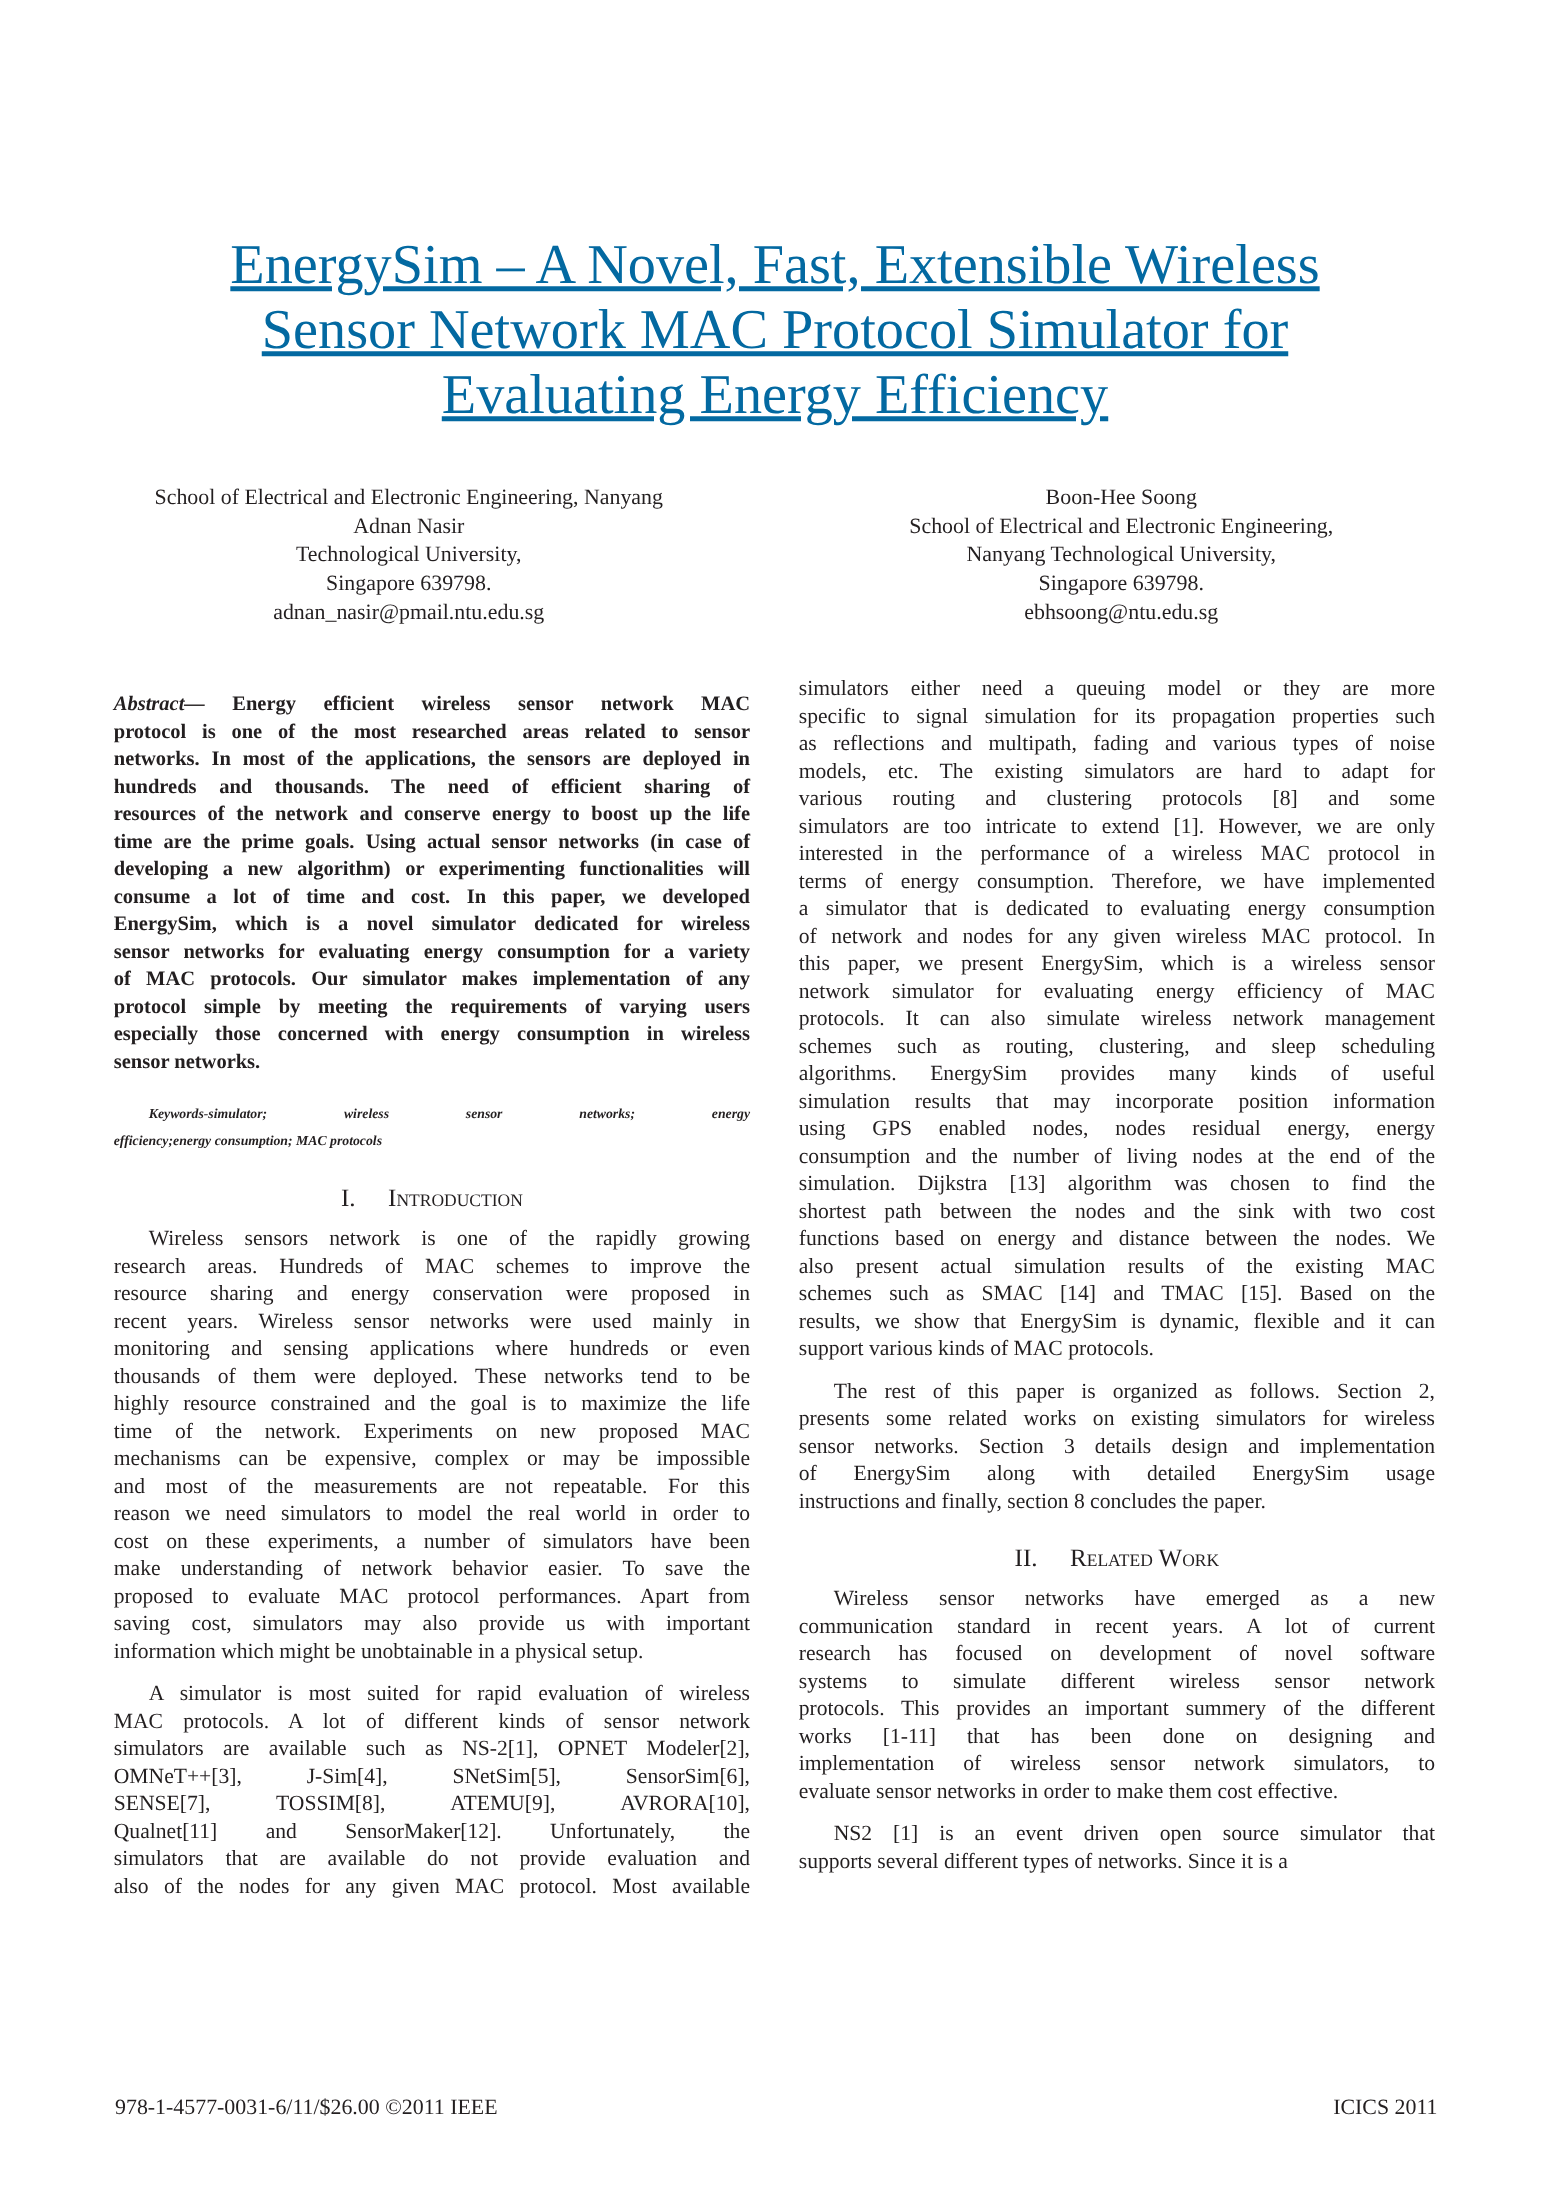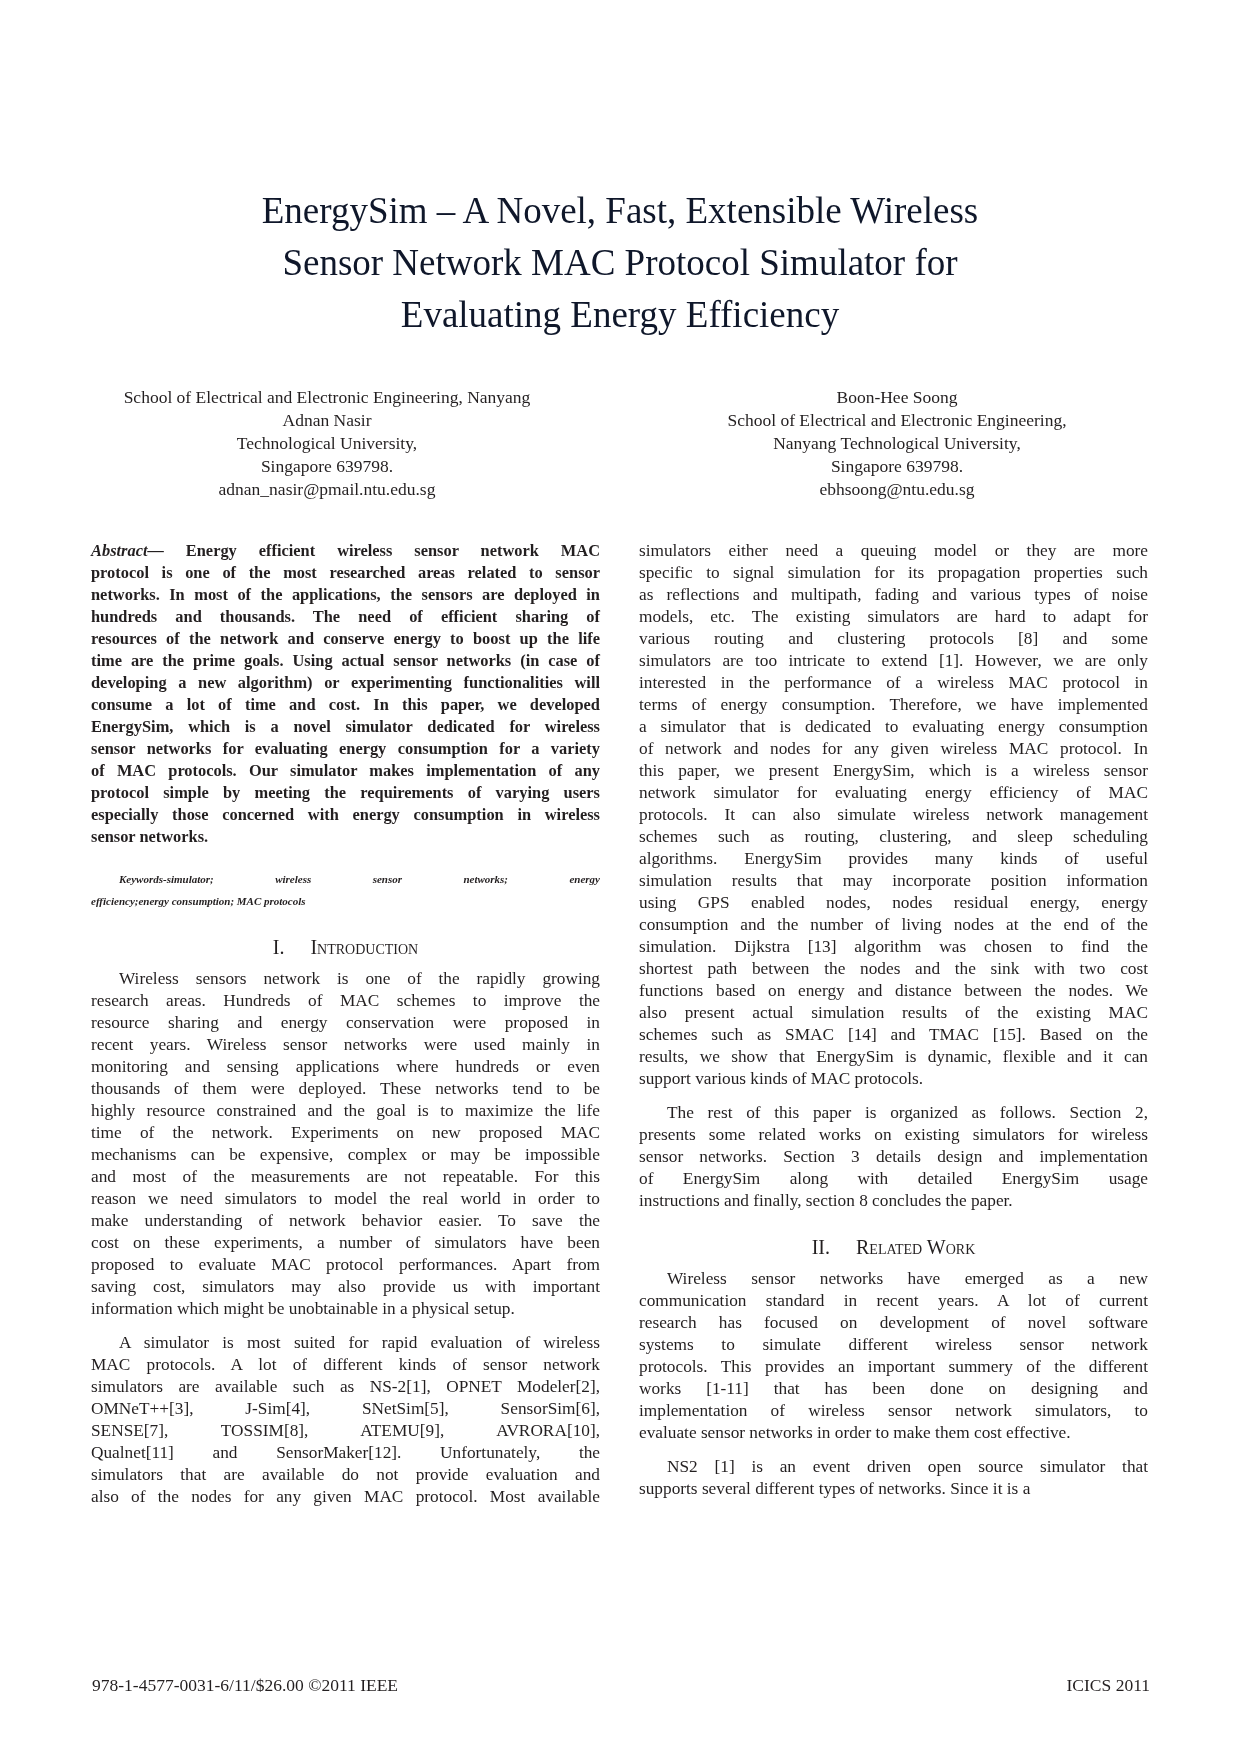--- a/index.html
+++ b/index.html
@@ -1,25 +1,25 @@
 <!DOCTYPE html>
 <html><head>
 <meta charset="utf-8">
 <style>
   html, body { margin: 0; padding: 0; background: #ffffff; }
   body { width: 1240px; height: 1755px; position: relative; overflow: hidden;
          font-family: "Liberation Serif", "DejaVu Serif", serif; color: #231f20; }
   .title { position: absolute; left: 80px; width: 1080px; text-align: center;
-           font-size: 37px; line-height: 52px; top: 185px; color: #0f172a; }
+           font-size: 45px; line-height: 52px; top: 185px; color: #0369a1; text-decoration: underline; }
   .title div { white-space: nowrap; }
   .author { position: absolute; top: 386px; text-align: center; font-size: 17.5px; line-height: 23px; }
   .author.a1 { left: 82px; width: 490px; }
   .author.a2 { left: 652px; width: 490px; }
   .col { position: absolute; font-size: 17.3px; line-height: 22px; }
-  .col.left { left: 91px; width: 509px; }
+  .col.left { left: 91px; width: 509px; margin-top: 12px; }
   .col.right { left: 639px; width: 509px; }
   .ln { display: block; text-align: justify; text-align-last: justify; white-space: nowrap; height: 22px; }
   .ln.last { text-align-last: left; }
   .ln.ind { text-indent: 28px; }
   .abs { font-weight: bold; font-size: 16.4px; }
   .abs .ln { height: 22px; }
   .abs i { font-weight: bold; font-style: italic; }
   .kw { font-weight: bold; font-style: italic; font-size: 11px; }
   .heading { display: block; text-align: center; font-size: 20px; height: 22px; margin: 14px 0 10px 0; }
   .heading .num { margin-right: 26px; }
@@ -85,22 +85,22 @@
     <span class="ln">research areas. Hundreds of MAC schemes to improve the</span>
     <span class="ln">resource sharing and energy conservation were proposed in</span>
     <span class="ln">recent years. Wireless sensor networks were used mainly in</span>
     <span class="ln">monitoring and sensing applications where hundreds or even</span>
     <span class="ln">thousands of them were deployed.  These networks tend to be</span>
     <span class="ln">highly resource constrained and the goal is to maximize the life</span>
     <span class="ln">time of the network. Experiments on new proposed MAC</span>
     <span class="ln">mechanisms can be expensive, complex or may be impossible</span>
     <span class="ln">and most of the measurements are not repeatable. For this</span>
     <span class="ln">reason we need simulators to model the real world in order to</span>
+    <span class="ln">cost on these experiments, a number of simulators have been</span>
     <span class="ln">make understanding of network behavior easier. To save the</span>
-    <span class="ln">cost on these experiments, a number of simulators have been</span>
     <span class="ln">proposed to evaluate MAC protocol performances. Apart from</span>
     <span class="ln">saving cost, simulators may also provide us with important</span>
     <span class="ln last">information which might be unobtainable in a physical setup.</span>
   </div>
   <div class="gap"></div>
   <div>
     <span class="ln ind">A simulator is most suited for rapid evaluation of wireless</span>
     <span class="ln">MAC protocols. A lot of different kinds of sensor network</span>
     <span class="ln">simulators are available such as NS-2[1], OPNET Modeler[2],</span>
     <span class="ln">OMNeT++[3], J-Sim[4], SNetSim[5], SensorSim[6],</span>

